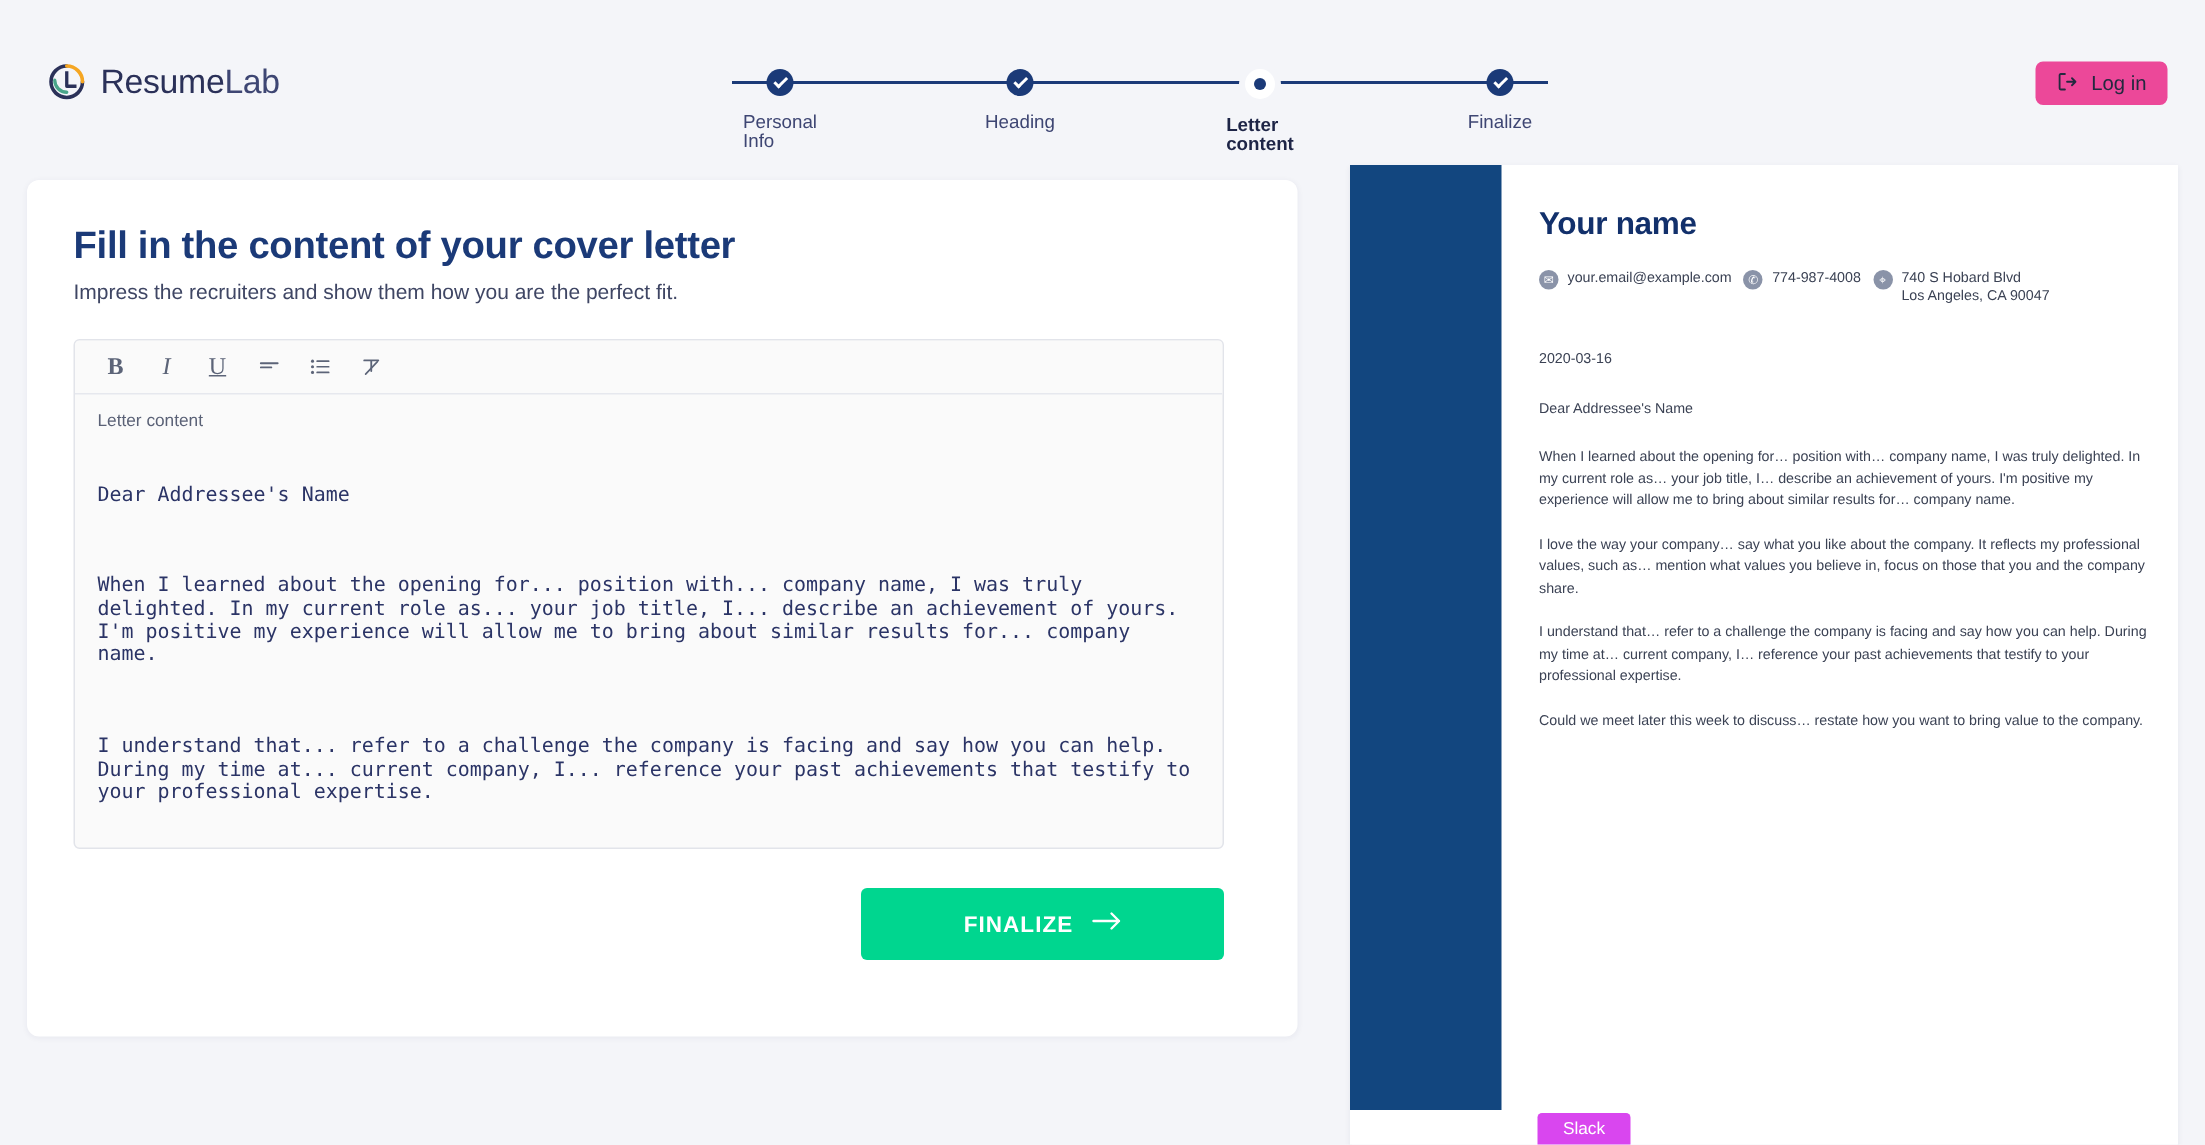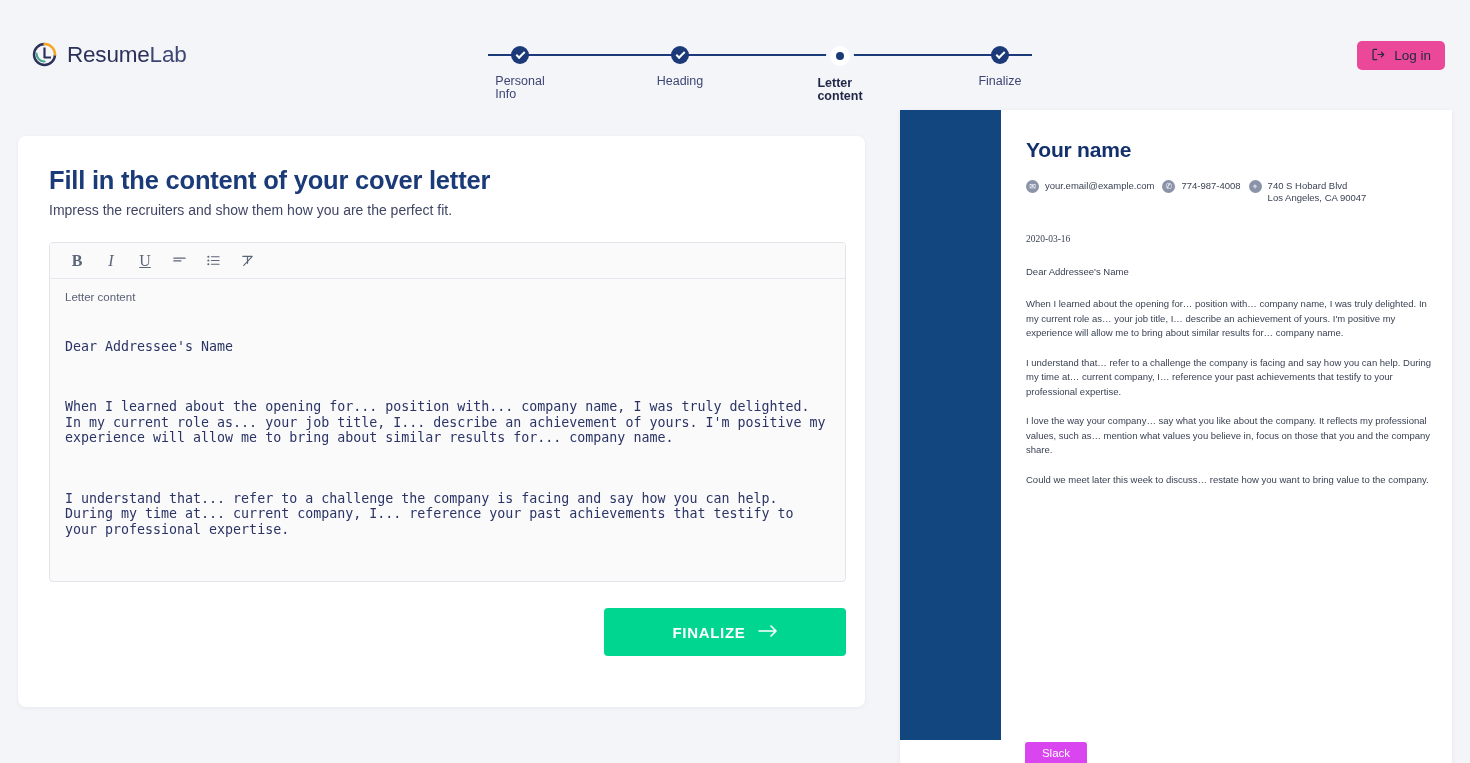--- a/index.html
+++ b/index.html
@@ -109,27 +109,27 @@
   
   .main {
     position: relative;
     width: 1470px;
     height: 653px;
   }
 
   
   .editor-card {
     position: absolute;
-    left: 18px; top: 26px;
+    left: 18px; top: 10px;
     width: 847px;
     height: 571px;
     background: #ffffff;
     border-radius: 8px;
     box-shadow: 0 1px 4px rgba(30,40,80,0.06);
-    padding: 30px 19px 0 31px;
+    padding: 30px 49px 0 31px;
   }
   .page-title {
     margin: 0;
     font-size: 25.5px;
     font-weight: 700;
     color: #1b3a78;
     letter-spacing: -0.2px;
   }
   .page-sub {
     margin: 7px 0 0 0;
@@ -241,21 +241,20 @@
     background: #8a93a8;
     color: #fff;
     display: flex; align-items: center; justify-content: center;
     font-size: 8px;
     margin-top: 0px;
   }
   .cv-date {
     margin-top: 22px;
     font-size: 9.5px;
     color: #3b4254;
-    font-family: Liberation Serif, serif;
   }
   .cv-greet {
     margin-top: 22px;
     font-size: 9.5px;
     color: #3b4254;
   }
   .cv-body { margin-top: 20px; }
   .cv-body p {
     margin: 0 0 15px 0;
     font-size: 9.5px;
@@ -409,22 +408,22 @@
           <span>740 S Hobard Blvd
 Los Angeles, CA 90047</span>
         </div>
       </div>
 
       <div class="cv-date">2020-03-16</div>
       <div class="cv-greet">Dear Addressee's Name</div>
 
       <div class="cv-body">
         <p>When I learned about the opening for… position with… company name, I was truly delighted. In my current role as… your job title, I… describe an achievement of yours. I'm positive my experience will allow me to bring about similar results for… company name.</p>
+        <p>I love the way your company… say what you like about the company. It reflects my professional values, such as… mention what values you believe in, focus on those that you and the company share.</p>
         <p>I understand that… refer to a challenge the company is facing and say how you can help. During my time at… current company, I… reference your past achievements that testify to your professional expertise.</p>
-        <p>I love the way your company… say what you like about the company. It reflects my professional values, such as… mention what values you believe in, focus on those that you and the company share.</p>
         <p>Could we meet later this week to discuss… restate how you want to bring value to the company.</p>
       </div>
     </div>
   </div>
 
 </div>
 
 <div class="taskbar-item">Slack</div>
 
 </body></html>

